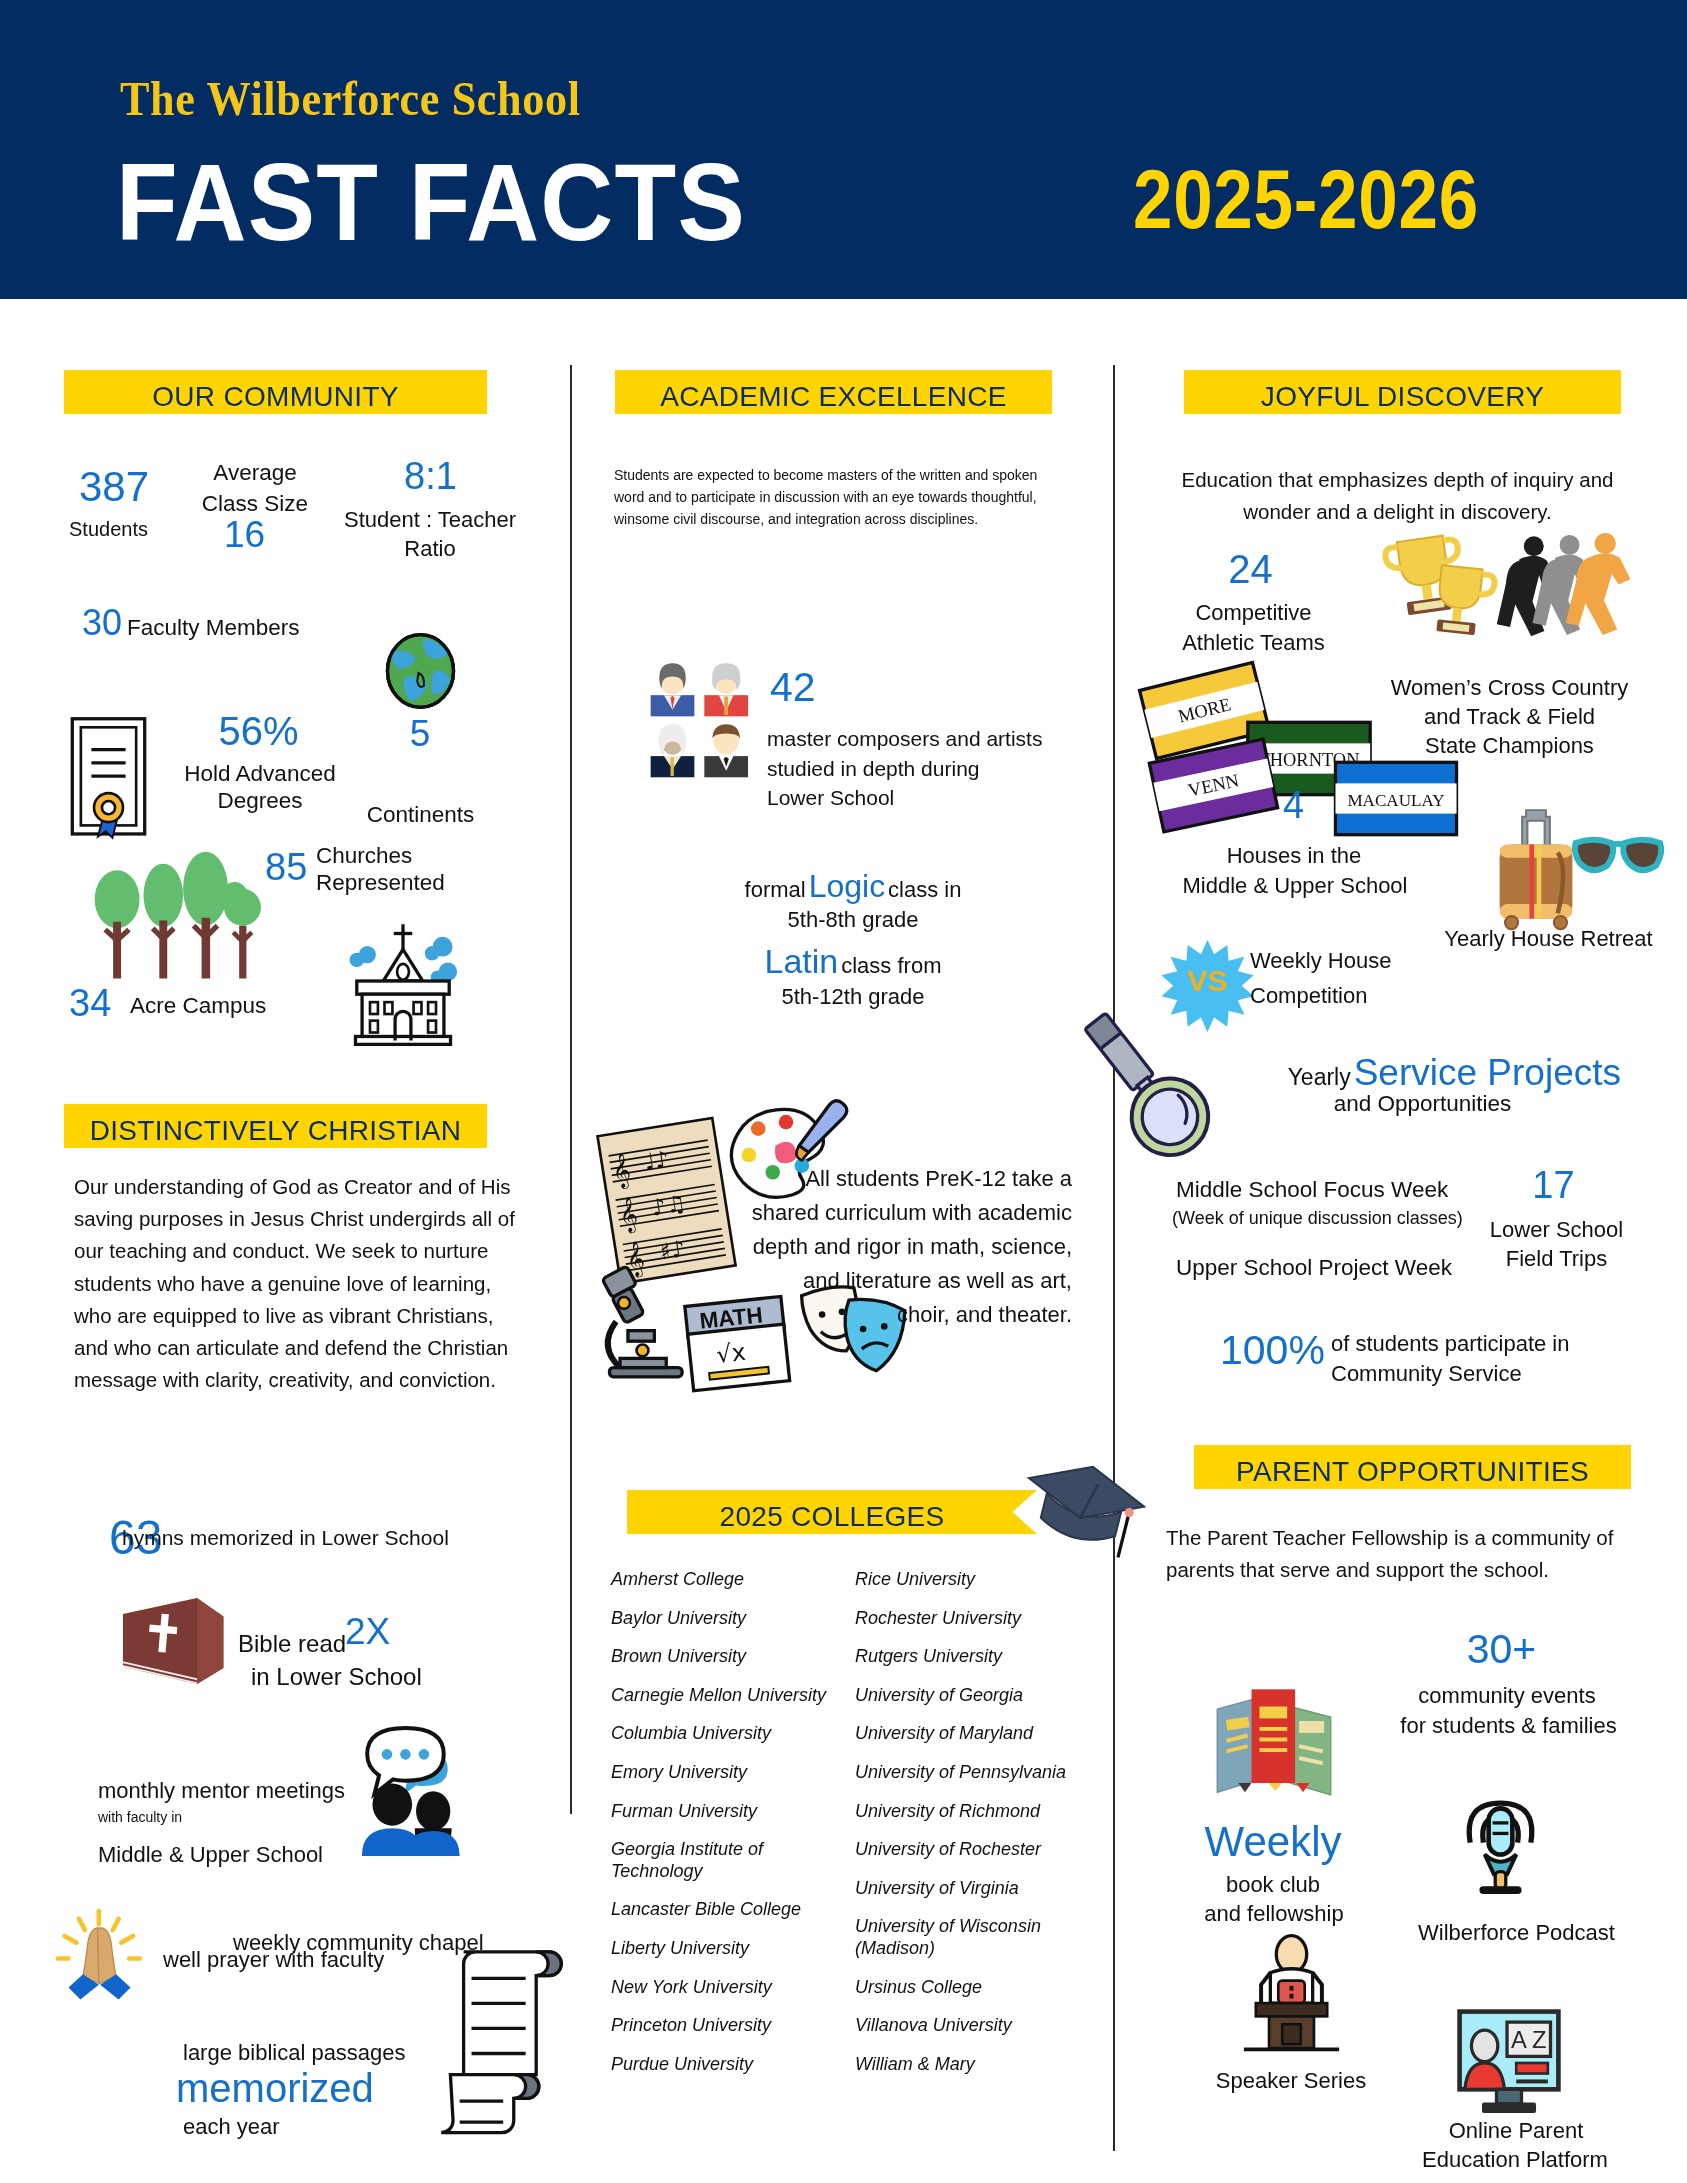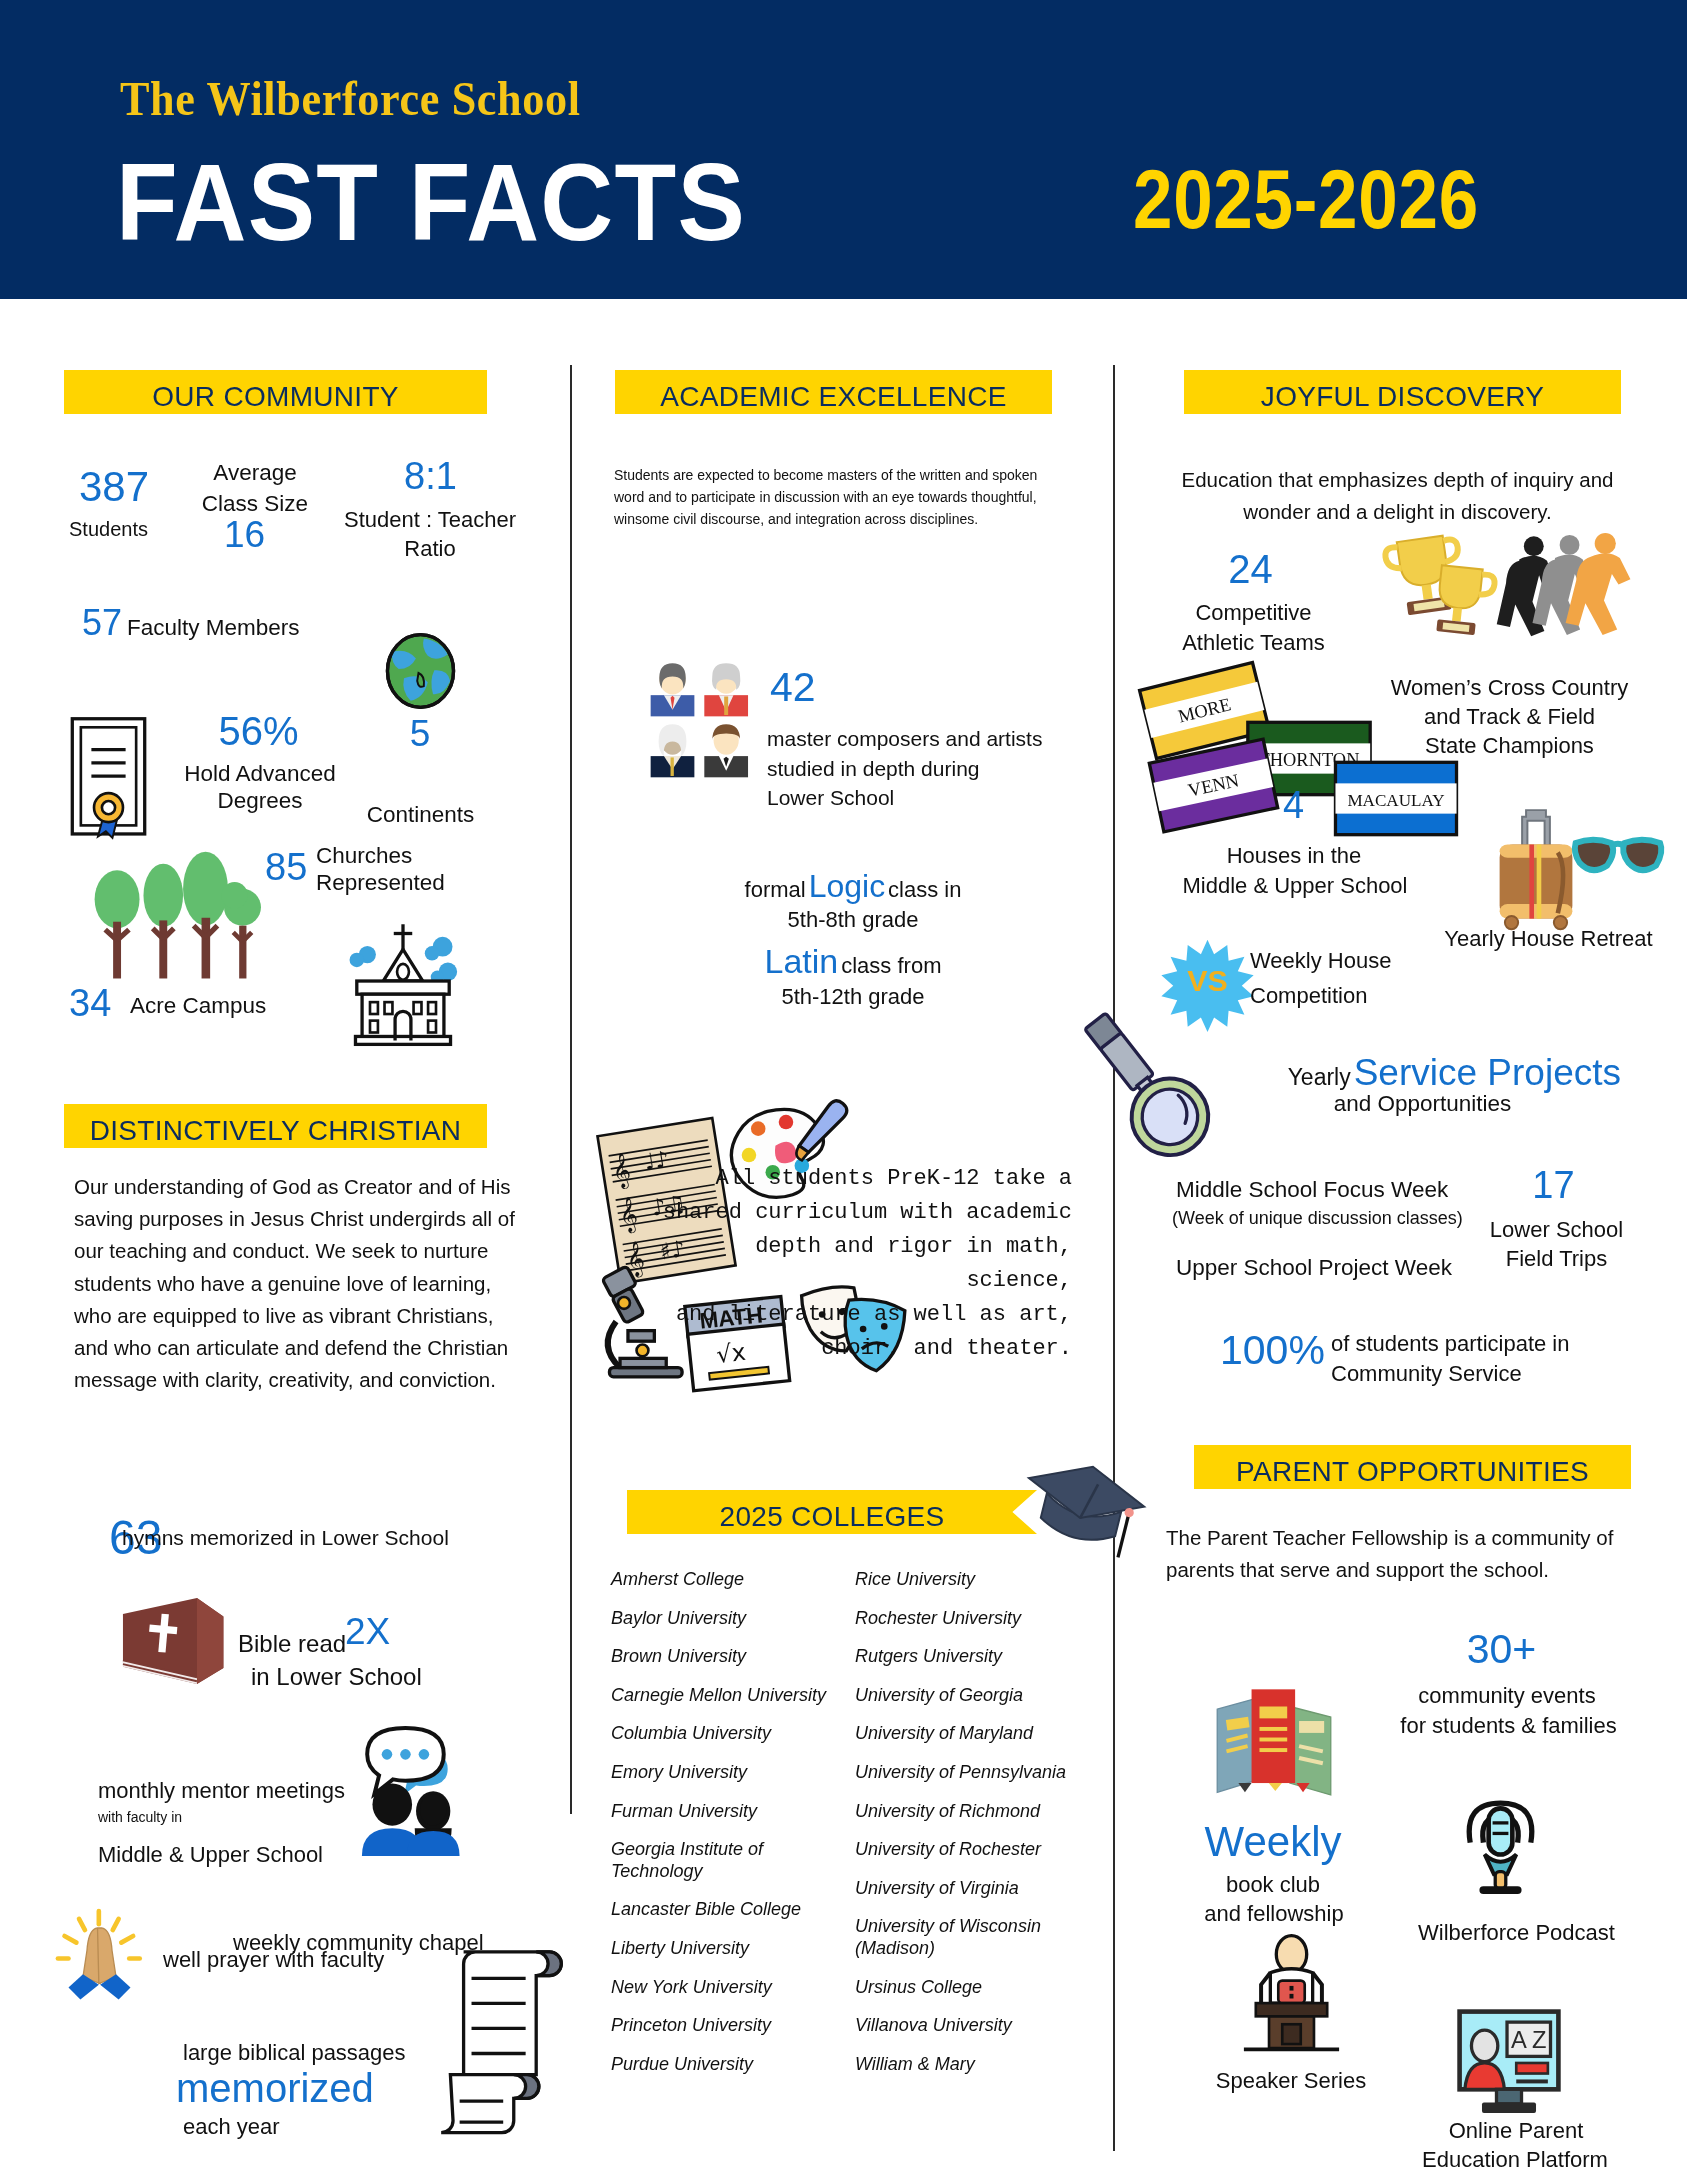--- a/index.html
+++ b/index.html
@@ -101,21 +101,21 @@
 <div class="abs lbl" style="left:69px; top:517px;">Students</div>
 
 <div class="abs lbl center" style="left:189px; top:459px; width:132px; font-size:22.5px;">Average</div>
 <div class="abs lbl center" style="left:189px; top:490px; width:132px; font-size:22.5px;">Class Size</div>
 <div class="abs stat-num center" style="left:205px; top:516px; width:79px; font-size:37px;">16</div>
 
 <div class="abs stat-num center" style="left:351px; top:457px; width:159px; font-size:38px;">8:1</div>
 <div class="abs lbl center" style="left:324px; top:506px; width:212px; font-size:22px;">Student : Teacher</div>
 <div class="abs lbl center" style="left:324px; top:535px; width:212px; font-size:22px;">Ratio</div>
 
-<div class="abs stat-num" style="left:82px; top:605px; font-size:36px;">57</div>
+<div class="abs stat-num" style="left:82px; top:605px; font-size:36px;">30</div>
 <div class="abs lbl" style="left:127px; top:614px; font-size:22.5px;">Faculty Members</div>
 
 <div class="icon" style="left:384px; top:632px;">
   <svg width="73" height="78" viewBox="0 0 110 118">
     <ellipse cx="55" cy="59" rx="50" ry="55" fill="#4FA84F" stroke="#111" stroke-width="5"></ellipse>
     <path d="M12 30 Q35 24 48 40 Q40 56 22 56 Q10 48 12 30Z" fill="#3DA3DD"></path>
     <path d="M60 10 Q86 14 96 34 Q78 46 66 36 Q56 24 60 10Z" fill="#3DA3DD"></path>
     <path d="M30 70 Q52 62 66 76 Q60 100 40 104 Q26 90 30 70Z" fill="#3DA3DD"></path>
     <path d="M76 58 Q96 56 100 74 Q90 96 74 94 Q68 74 76 58Z" fill="#3DA3DD"></path>
     <path d="M52 62 Q62 66 60 82 Q52 86 50 74Z" fill="#4FA84F" stroke="#111" stroke-width="3"></path>
@@ -422,21 +422,21 @@
     <circle cx="38" cy="52" r="5" fill="#111"></circle>
       <circle cx="68" cy="48" r="5" fill="#111"></circle>
     <path d="M36 78 q18 16 38 4" fill="none" stroke="#111" stroke-width="5"></path>
     <path d="M72 36 q46 -12 86 4 q6 62 -30 96 q-38 -8 -52 -46 q-10 -28 -4 -54z" fill="#57C3EB" stroke="#111" stroke-width="5" transform="rotate(8 116 80)"></path>
     <circle cx="100" cy="74" r="5" fill="#111"></circle>
       <circle cx="132" cy="70" r="5" fill="#111"></circle>
     <path d="M98 104 q20 -16 40 -4" fill="none" stroke="#111" stroke-width="5"></path>
   </svg>
 </div>
 
-<div class="abs right" style="left:662px; top:1162px; width:410px;font-family:Liberation Mono, monospace;">
+<div class="abs right" style="left:662px; top:1162px; width:410px;">
   <div class="lbl" style="font-size:22px; line-height:1.55;">All students PreK-12 take a</div>
   <div class="lbl" style="font-size:22px; line-height:1.55;">shared curriculum with academic</div>
   <div class="lbl" style="font-size:22px; line-height:1.55;">depth and rigor in math, science,</div>
   <div class="lbl" style="font-size:22px; line-height:1.55;">and literature as well as art,</div>
   <div class="lbl" style="font-size:22px; line-height:1.55;">choir, and theater.</div>
 </div>
 
 <div class="sect-bar ribbon" style="left:627px; top:1490px; width:410px;">2025 COLLEGES</div>
 
 <div class="icon" style="left:1011px; top:1448px;">

